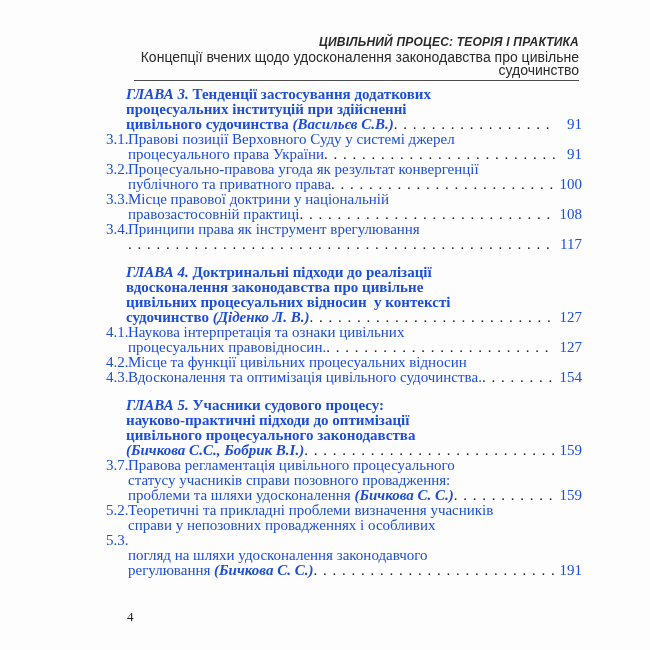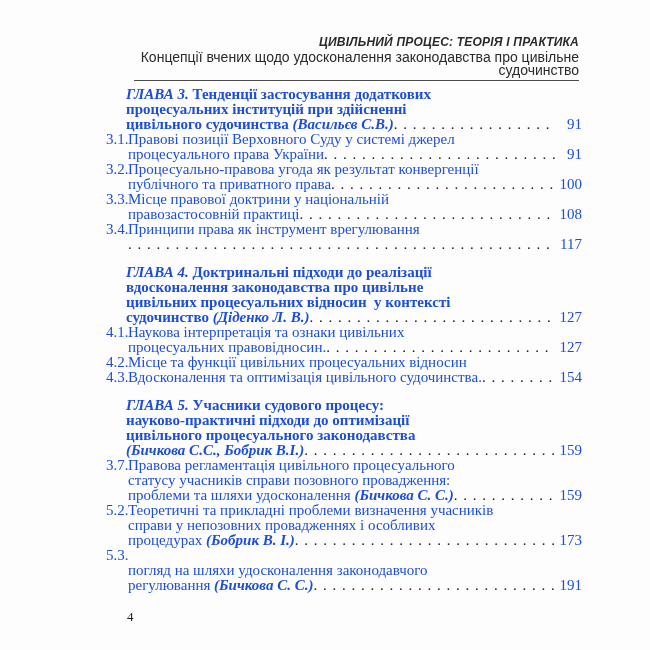--- a/index.html
+++ b/index.html
@@ -253,25 +253,20 @@
         </div>
       </div>
       <div class="entry item">
         <div class="line first">
           <span class="num">5.2.</span>
           <span class="txt"><span class="seg ">Теоретичні та прикладні проблеми визначення учасників</span></span>
         </div>
         <div class="line cont">
           <span class="txt"><span class="seg ">справи у непозовних провадженнях і особливих</span></span>
         </div>
-        <div class="line cont">
-          <span class="txt"><span class="seg ">процедурах </span><span class="seg bi">(Бобрик В. І.)</span></span>
-          <span class="leader"></span>
-          <span class="pg">173</span>
-        </div>
       </div>
       <div class="entry item">
         <div class="line first">
           <span class="num">5.3.</span>
         </div>
         <div class="line cont">
           <span class="txt"><span class="seg ">погляд на шляхи удосконалення законодавчого</span></span>
         </div>
         <div class="line cont">
           <span class="txt"><span class="seg ">регулювання </span><span class="seg bi">(Бичкова С. С.)</span></span>

